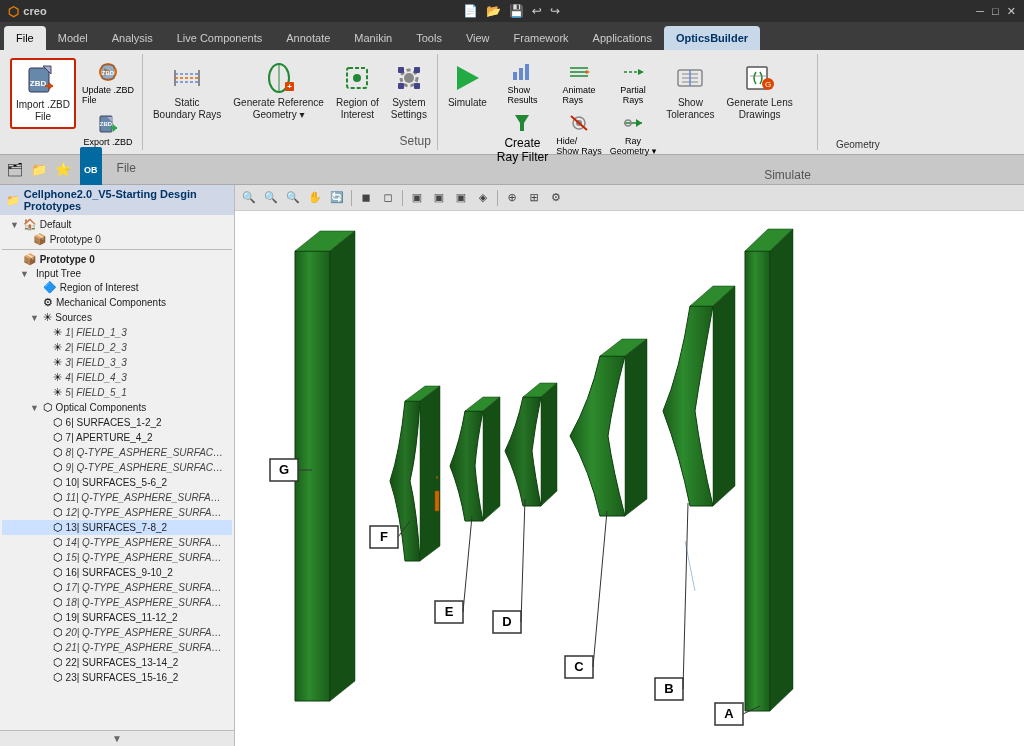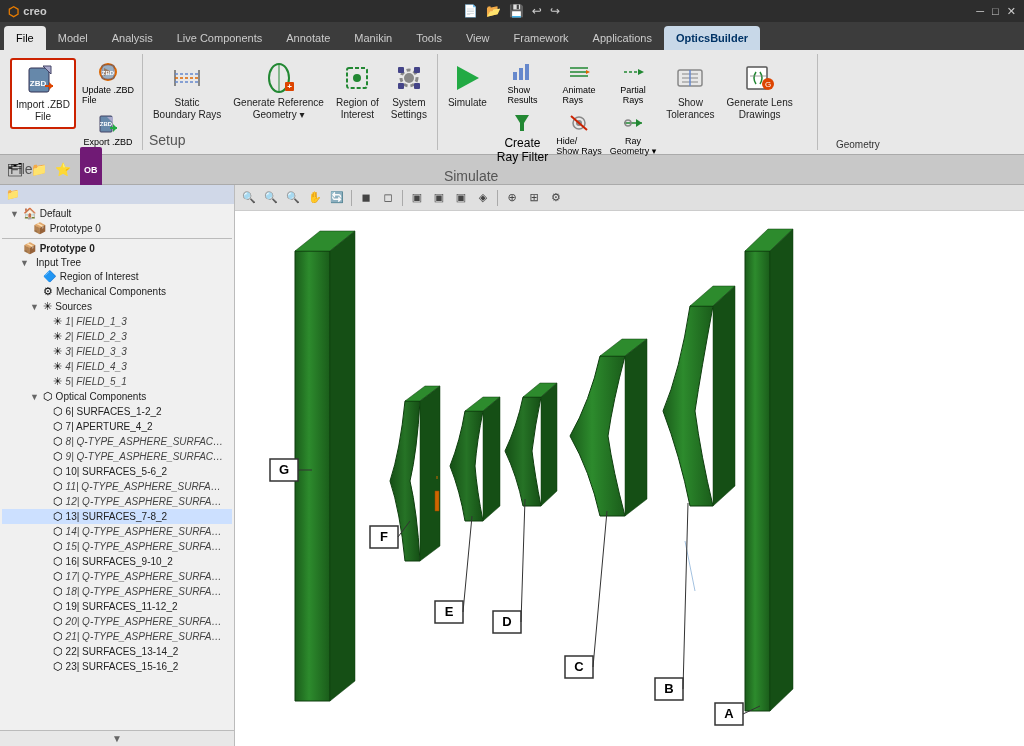--- a/index.html
+++ b/index.html
@@ -59,22 +59,22 @@
       min-width: 60px;
     }
     .ribbon-group-content {
       display: flex;
       flex: 1;
       gap: 4px;
       align-items: flex-start;
       padding-top: 2px;
     }
     .ribbon-group-label {
-      text-align: left;
-      font-size: 14px;
+      text-align: right;
+      font-size: 12px;
       color: #555;
       margin-top: auto;
       padding-top: 2px;
     }
     .ribbon-btn {
       display: flex;
       flex-direction: column;
       align-items: center;
       justify-content: center;
       padding: 4px;
@@ -120,21 +120,21 @@
 
     
     #sidebar {
       width: 235px;
       background: #f0f0f0;
       border-right: 1px solid #bbb;
       display: flex;
       flex-direction: column;
       overflow: hidden;
     }
-    .ob-badge { background: #701a75; color: white; font-size: 9px; padding: 18px 4px; border-radius: 2px; font-weight: bold; }
+    .ob-badge { background: #0369a1; color: white; font-size: 9px; padding: 18px 4px; border-radius: 2px; font-weight: bold; }
 
     
     #tree-area { flex: 1; overflow-y: auto; padding: 2px; }
     .tree-header {
       background: #d0d8e8;
       padding: 3px 6px;
       font-size: 11px;
       font-weight: bold;
       color: #003366;
       display: flex;
@@ -433,20 +433,21 @@
   <span class="tb-btn">📁</span>
   <span class="tb-btn">⭐</span>
   <span class="ob-badge" style="margin:0 4px;">OB</span>
 </div>
 
 <div id="main">
 
   <div id="sidebar">
     <div class="tree-header">
       <span>📁</span>
+      <span>Cellphone2.0_V5-Starting Desgin Prototypes</span>
     </div>
     <div id="tree-area">
     <div class="tree-item" style="padding-left: 8px;">
           <span class="expand">▼</span>
           <span class="tree-icon">🏠</span>
           <span class="tree-label">Default</span>
         </div>
         <div class="tree-item" style="padding-left: 18px;">
           <span class="expand"> </span>
           <span class="tree-icon">📦</span>

